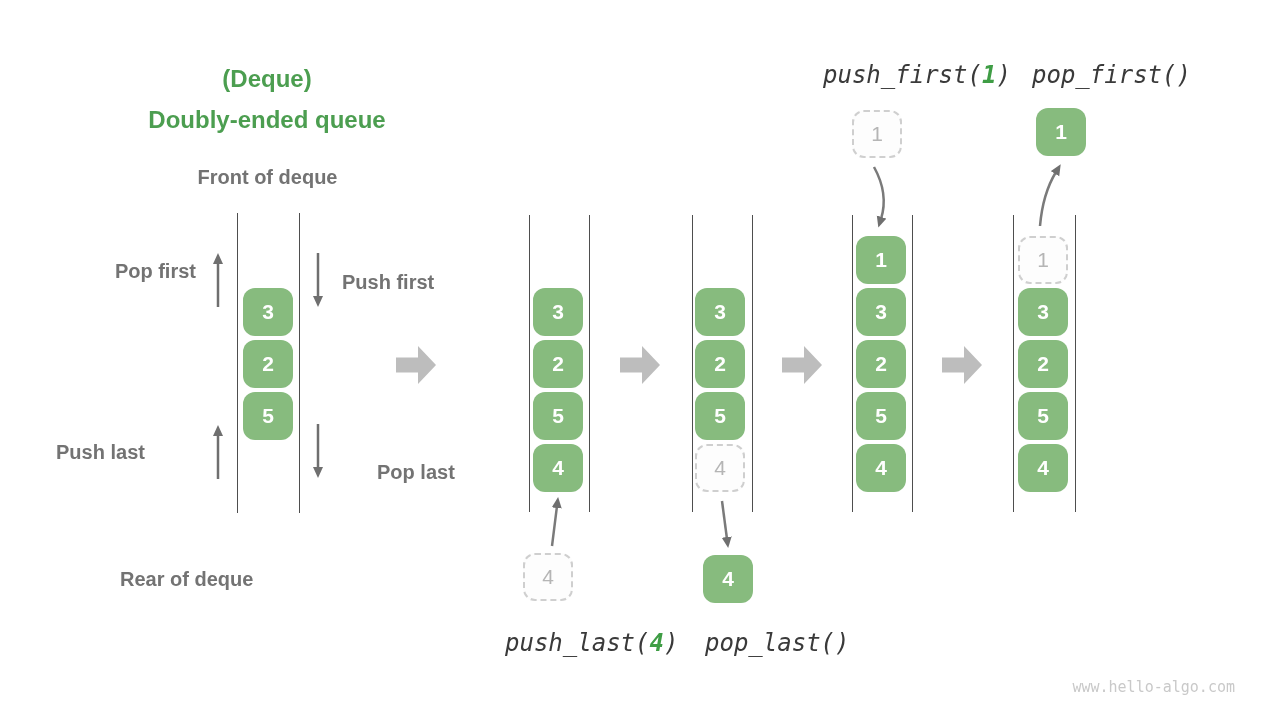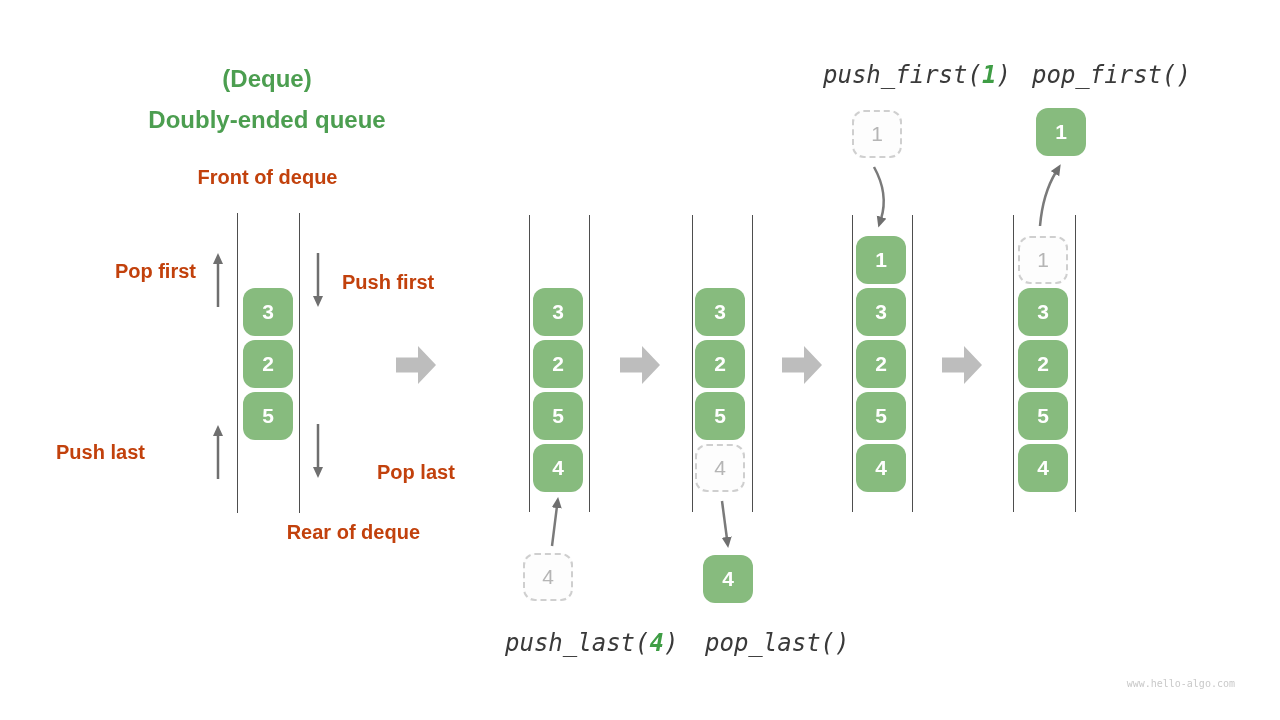--- a/index.html
+++ b/index.html
@@ -5,50 +5,50 @@
   html,body{margin:0;padding:0;background:#fff;}
   #canvas{
     position:relative;width:1280px;height:720px;background:#ffffff;
     font-family:"Liberation Sans",sans-serif;overflow:hidden;
   }
   .abs{position:absolute;}
   
   .title{left:118px;top:58px;width:298px;text-align:center;
     color:#4C9E50;font-size:24px;font-weight:bold;line-height:41px;}
   
-  .blabel{color:#c2410c;font-size:20px;font-weight:bold;white-space:nowrap;}
+  .blabel{color:#737373;font-size:20px;font-weight:bold;white-space:nowrap;}
   
   .code-label{font-family:"DejaVu Sans Mono","Liberation Mono",monospace;
     font-size:24px;color:#3a3a3a;white-space:nowrap;text-align:center;font-style:italic;}
   .code-label .green-text{color:#3F9D45;font-weight:bold;}
   
   .rails{box-sizing:border-box;border-left:1.5px solid #4e4e4e;border-right:1.5px solid #4e4e4e;}
   
   .cell{width:50px;height:48px;border-radius:12px;display:flex;align-items:center;
     justify-content:center;font-size:21px;font-weight:bold;}
   .cell.green{background:#87BB7E;color:#ffffff;}
   .cell.ghost{box-sizing:border-box;background:#fdfdfd;border:2px dashed #cfcfcf;
     color:#b5b5b5;font-weight:400;}
   
   .watermark{right:45px;top:678px;font-family:"DejaVu Sans Mono","Liberation Mono",monospace;
-    font-size:10px;color:#c9c9c9;}
+    font-size:15px;color:#c9c9c9;}
   svg.overlay{position:absolute;left:0;top:0;pointer-events:none;}
 </style>
 </head>
 <body>
 
 <div id="canvas">
 
   <div class="abs title">
     <div>(Deque)</div>
     <div>Doubly-ended queue</div>
   </div>
 
   <div class="abs blabel" style="left:120px;top:166px;width:295px;text-align:center;">Front of deque</div>
-  <div class="abs blabel" style="left:120px;top:521px;width:300px;text-align:right;">Rear of deque</div>
+  <div class="abs blabel" style="left:120px;top:568px;width:300px;text-align:left;">Rear of deque</div>
 
   <div class="abs blabel" style="left:56px;top:260px;width:140px;text-align:right;">Pop first</div>
   <div class="abs blabel" style="left:342px;top:271px;">Push first</div>
   <div class="abs blabel" style="left:56px;top:441px;width:136px;text-align:left;">Push last</div>
   <div class="abs blabel" style="left:343px;top:461px;margin-left:34px;">Pop last</div>
 
   <div class="abs code-label" style="left:823px;top:61px;width:186px;"><span>push_first(</span><span class="green-text">1</span><span>)</span></div>
   <div class="abs code-label" style="left:1032px;top:61px;width:152px;">pop_first()</div>
   <div class="abs code-label" style="left:505px;top:629px;width:166px;"><span>push_last(</span><span class="green-text">4</span><span>)</span></div>
   <div class="abs code-label" style="left:705px;top:629px;width:140px;">pop_last()</div>

